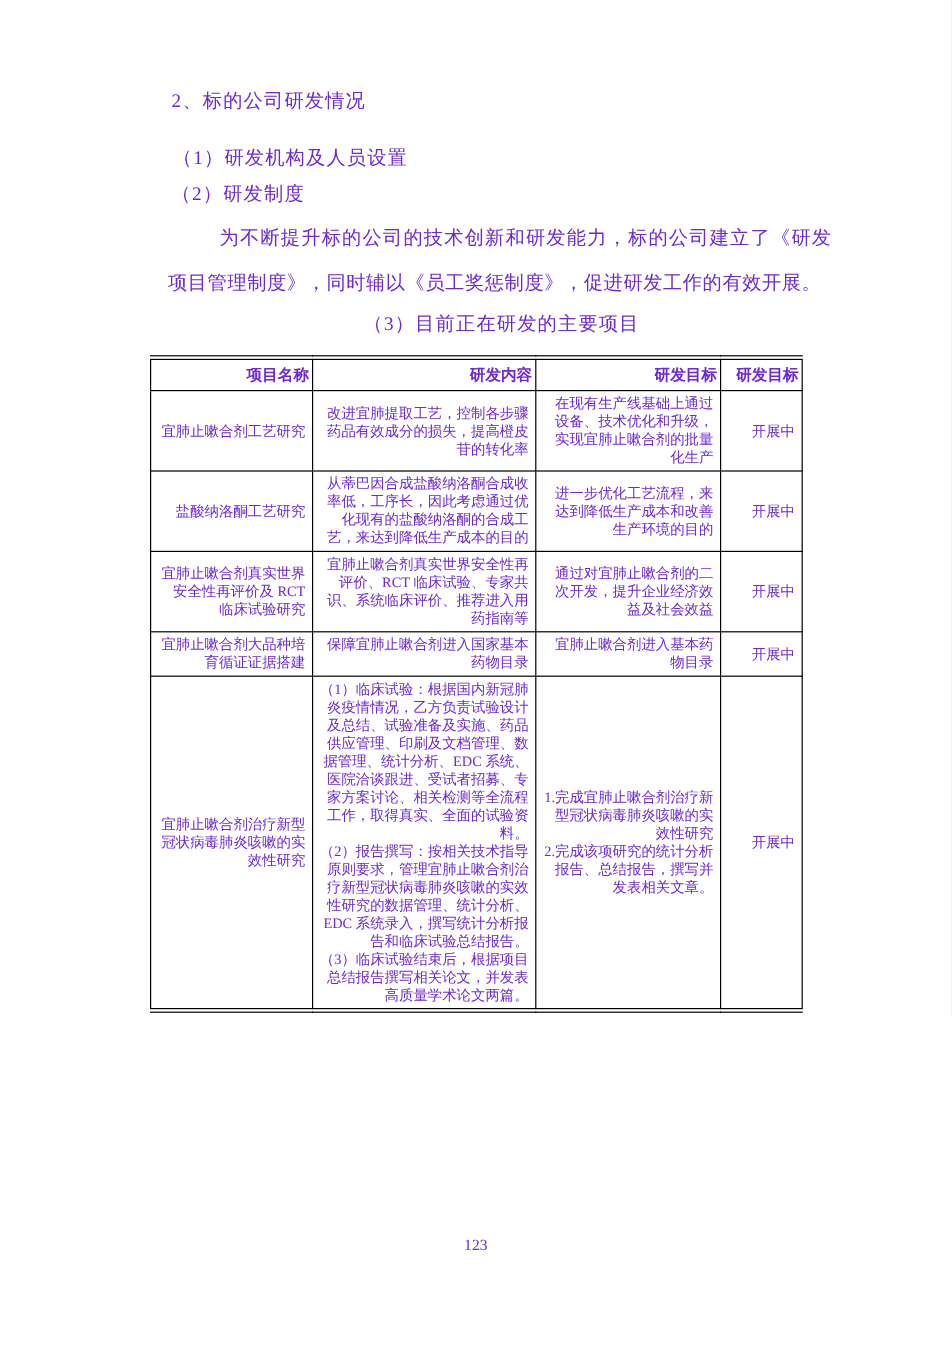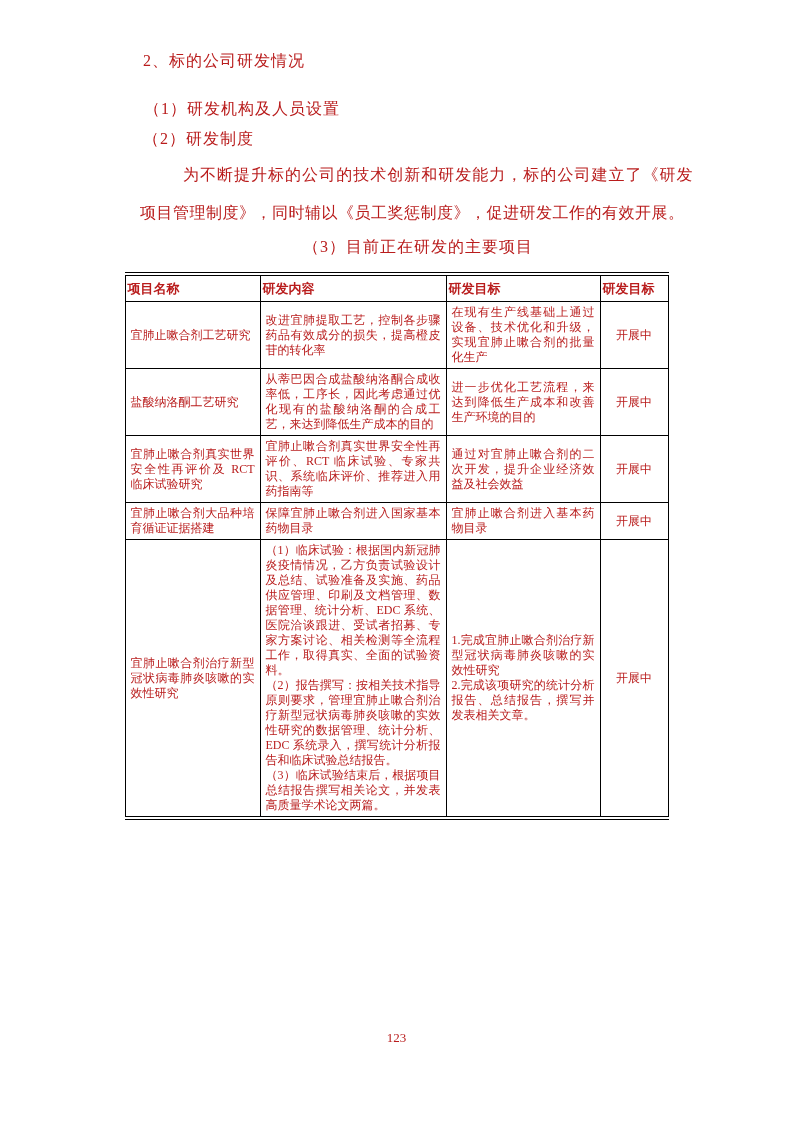--- a/index.html
+++ b/index.html
@@ -1,18 +1,18 @@
 <!DOCTYPE html>
 <html><head>
 <meta charset="utf-8">
 <style>
   html,body{margin:0;padding:0;background:#e8e8e8;}
   .page{
-    width:793px;height:1122px;background:#ffffff;color:#b91c1c;
-    box-sizing:border-box;padding:50px 100px 0 100px;
+    width:793px;height:1122px;background:#ffffff;color:#6d28d9;
+    box-sizing:border-box;padding:74px 100px 0 100px;
     font-family:"Liberation Serif","DejaVu Serif",serif;
     position:relative;overflow:hidden;margin:0 auto;
   }
   .head{
     font-size:16px;font-weight:normal;line-height:22px;
     margin:0 0 0 43px;letter-spacing:1px;
   }
   .head.sub1{margin-top:26px;margin-left:44px;}
   .head.sub2{margin-top:8px;}
   .head.sub3{margin-top:4px;text-align:center;}
@@ -25,23 +25,24 @@
     width:543px;margin:14px auto 0 auto;
     border-collapse:collapse;table-layout:fixed;
     border-top:4px double #000;border-bottom:4px double #000;
     border-left:1.5px solid #000;border-right:1.5px solid #000;
   }
   table.rd th,table.rd td{
     border:1px solid #000;
     font-size:12px;line-height:15px;
     padding:3px 5px;vertical-align:middle;
     word-break:break-all;
+    text-align:right;
   }
   table.rd th{
-    font-weight:bold;text-align:left;font-size:13px;
+    font-weight:bold;text-align:right;font-size:13px;
     padding:5px 2px;
   }
   .c-name{text-align:justify;}
   .c-content,.c-goal{text-align:justify;white-space:pre-line;}
   .c-status{text-align:center;}
   .col-name{width:135px;}
   .col-content{width:186px;}
   .col-goal{width:154px;}
   .col-status{width:68px;}
   .pageno{

